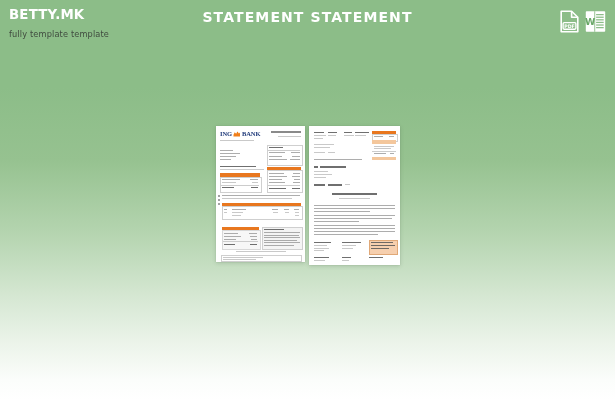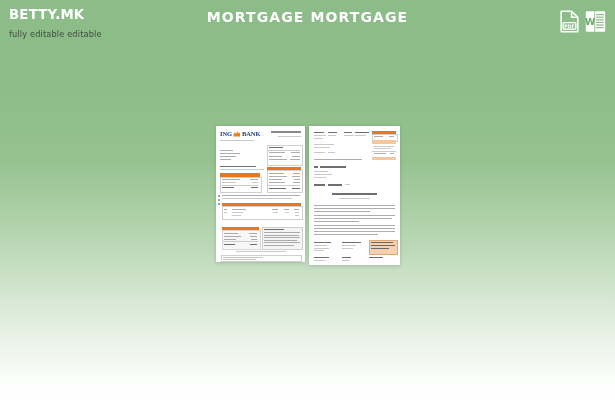--- a/index.html
+++ b/index.html
@@ -176,24 +176,24 @@
     clip-path: polygon(0% 70%, 18% 22%, 38% 48%, 56% 8%, 78% 44%, 100% 18%, 100% 100%, 0% 100%);
   }
 </style>
 </head>
 <body>
 
 <div id="canvas">
 
   <div id="brand">
     <div id="brand-name">BETTY.MK</div>
-    <div id="brand-tagline">fully editable editable</div>
+    <div id="brand-tagline">fully template template</div>
   </div>
 
-  <div id="page-title">MORTGAGE MORTGAGE</div>
+  <div id="page-title">STATEMENT STATEMENT</div>
 
   <div id="format-icons">
 
     <svg class="fmt-icon" width="19" height="23" viewBox="0 0 19 23">
       <path d="M1.2 1.2 H11.6 L17.8 7.3 V21.8 H1.2 Z" fill="none" stroke="#ffffff" stroke-width="1.6" stroke-linejoin="round"></path>
       <path d="M11.6 1.2 V7.3 H17.8" fill="none" stroke="#ffffff" stroke-width="1.6" stroke-linejoin="round"></path>
       <rect x="3.1" y="12.6" width="12.8" height="6.6" rx="1.1" fill="none" stroke="#ffffff" stroke-width="1.35"></rect>
       <text x="9.5" y="17.6" text-anchor="middle" font-family="DejaVu Sans, sans-serif" font-size="4.7" font-weight="700" fill="#ffffff">PDF</text>
     </svg>
 

